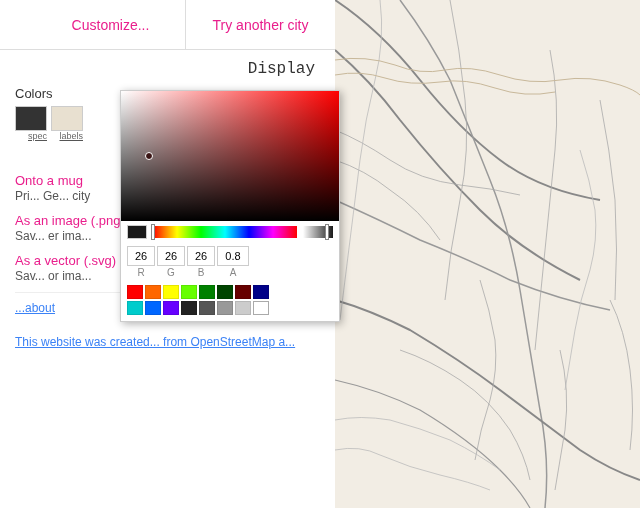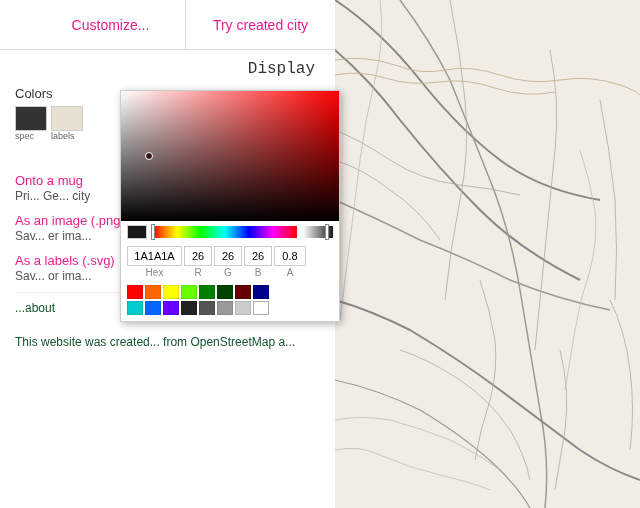--- a/index.html
+++ b/index.html
@@ -76,24 +76,25 @@
       margin-bottom: 5px;
     }
     .color-swatches {
       display: flex;
       gap: 4px;
       align-items: center;
     }
     .color-swatch-item {
       display: flex;
       flex-direction: column;
-      align-items: flex-start;
+      align-items: flex-end;
       font-size: 10px;
       color: #555;
       cursor: pointer;
+      text-decoration: underline;
     }
     .swatch-box {
       width: 32px;
       height: 25px;
       border: 1px solid #ccc;
     }
     .swatch-label {
       font-size: 9px;
       color: #666;
     }
@@ -286,21 +287,21 @@
       <path d="M335,60 Q365,55 395,65 Q420,75 445,70 Q470,65 500,75 Q530,85 560,80 Q590,75 620,85 Q635,90 640,95"></path>
       <path d="M335,75 Q360,70 385,78 Q410,86 440,82 Q465,78 495,88 Q525,98 555,92"></path>
     </g>
   </svg>
 </div>
 
 <div class="left-panel">
 
   <div class="top-nav">
     <button class="nav-btn">Customize...</button>
-    <button class="nav-btn">Try created city</button>
+    <button class="nav-btn">Try another city</button>
   </div>
 
   <div class="panel-content">
     <div class="display-title">Display</div>
 
     <div class="colors-section">
       <div class="colors-label">Colors</div>
       <div class="color-swatches">
         <div class="color-swatch-item">
           <div class="swatch-box" style="background:#333333;"></div>
@@ -318,25 +319,25 @@
 
       <div class="export-row">
         <span class="export-link">Onto a mug</span>
         <div class="export-desc">Pri... Ge... city</div>
       </div>
       <div class="export-row">
         <span class="export-link">As an image (.png)</span>
         <div class="export-desc">Sav... er ima...</div>
       </div>
       <div class="export-row">
-        <span class="export-link">As a labels (.svg)</span>
+        <span class="export-link">As a vector (.svg)</span>
         <div class="export-desc">Sav... or ima...</div>
       </div>
 
-      <div style="margin-top:8px; font-size:12px; color:#14532d; border-top:1px solid #eee; padding-top:8px;">
+      <div style="margin-top:8px; font-size:12px; color:#3b82f6; border-top:1px solid #eee; padding-top:8px;text-decoration:underline;">
         <div>...about</div>
         <div style="margin-top:20px;">This website was created... from OpenStreetMap a...</div>
       </div>
     </div>
   </div>
 </div>
 
 <div class="color-picker-popup">
 
   <div class="gradient-area">
@@ -350,24 +351,20 @@
     <div class="alpha-preview" style="background:#1a1a1a;"></div>
     <div class="hue-slider">
       <div class="hue-thumb" style="left:0%;"></div>
     </div>
     <div class="alpha-slider">
       <div class="hue-thumb" style="left:80%;"></div>
     </div>
   </div>
 
   <div class="color-inputs-row">
-    <div class="color-input-group">
-      <input class="color-input" type="text" style="width: 55px;" value="1A1A1A">
-      <span class="color-input-label">Hex</span>
-    </div>
     <div class="color-input-group">
       <input class="color-input-small" type="text" value="26" style="">
       <span class="color-input-label">R</span>
     </div>
     <div class="color-input-group">
       <input class="color-input-small" type="text" value="26" style="">
       <span class="color-input-label">G</span>
     </div>
     <div class="color-input-group">
       <input class="color-input-small" type="text" value="26" style="">

